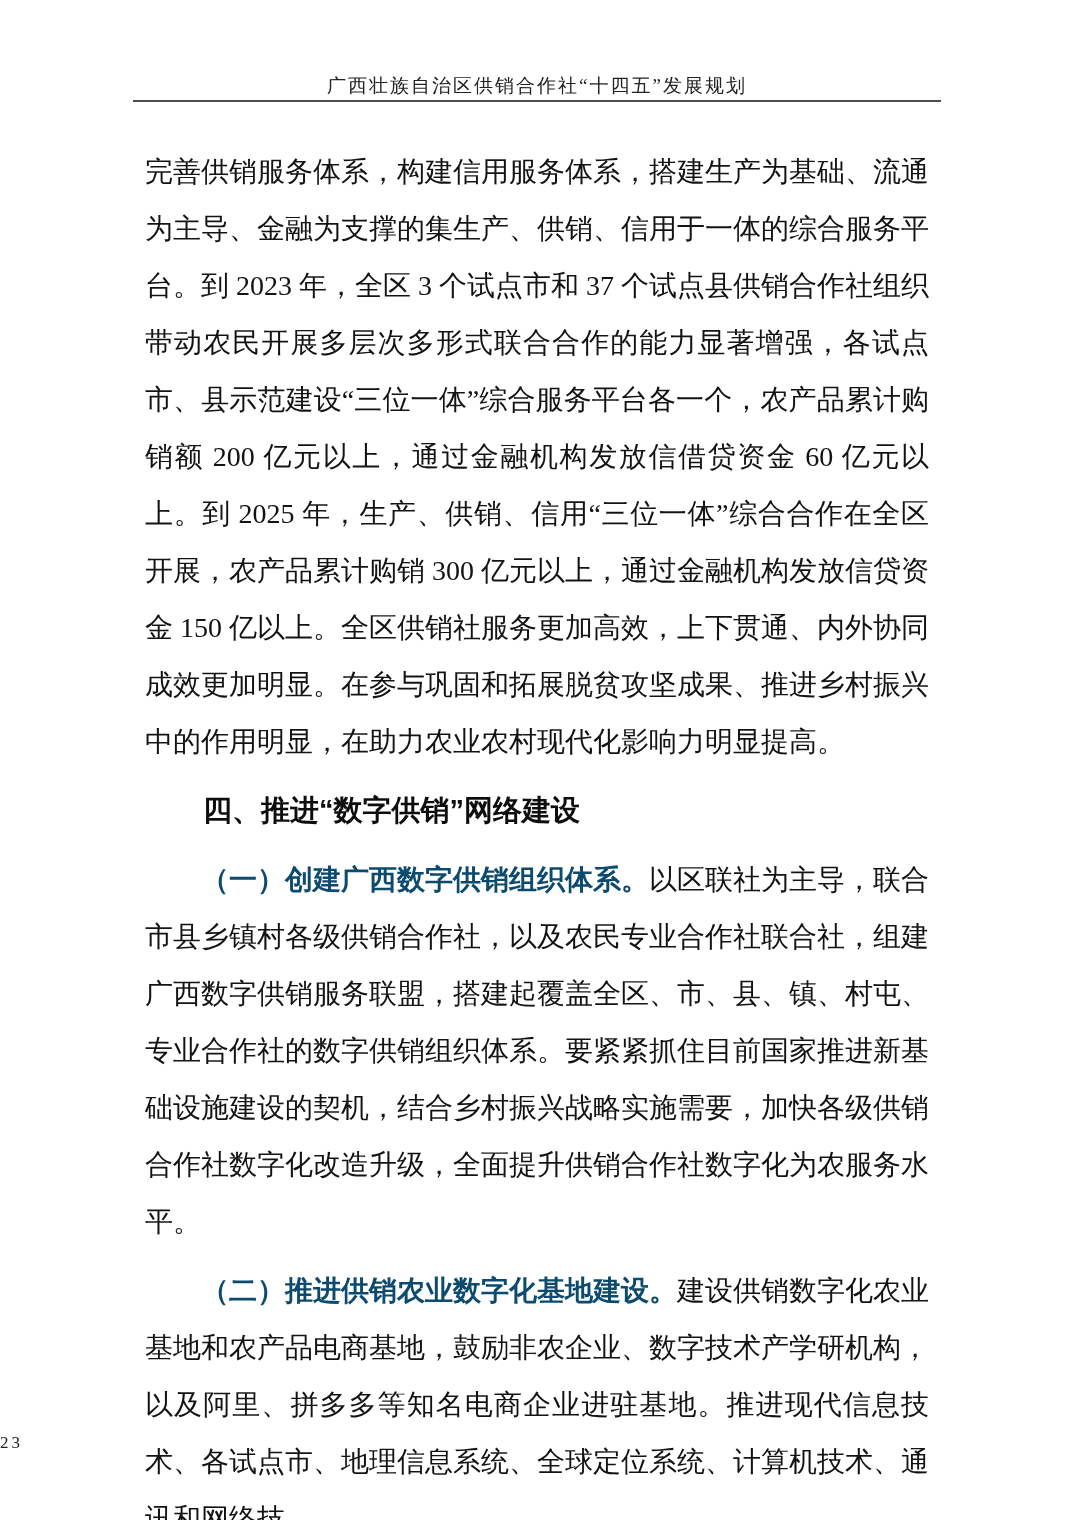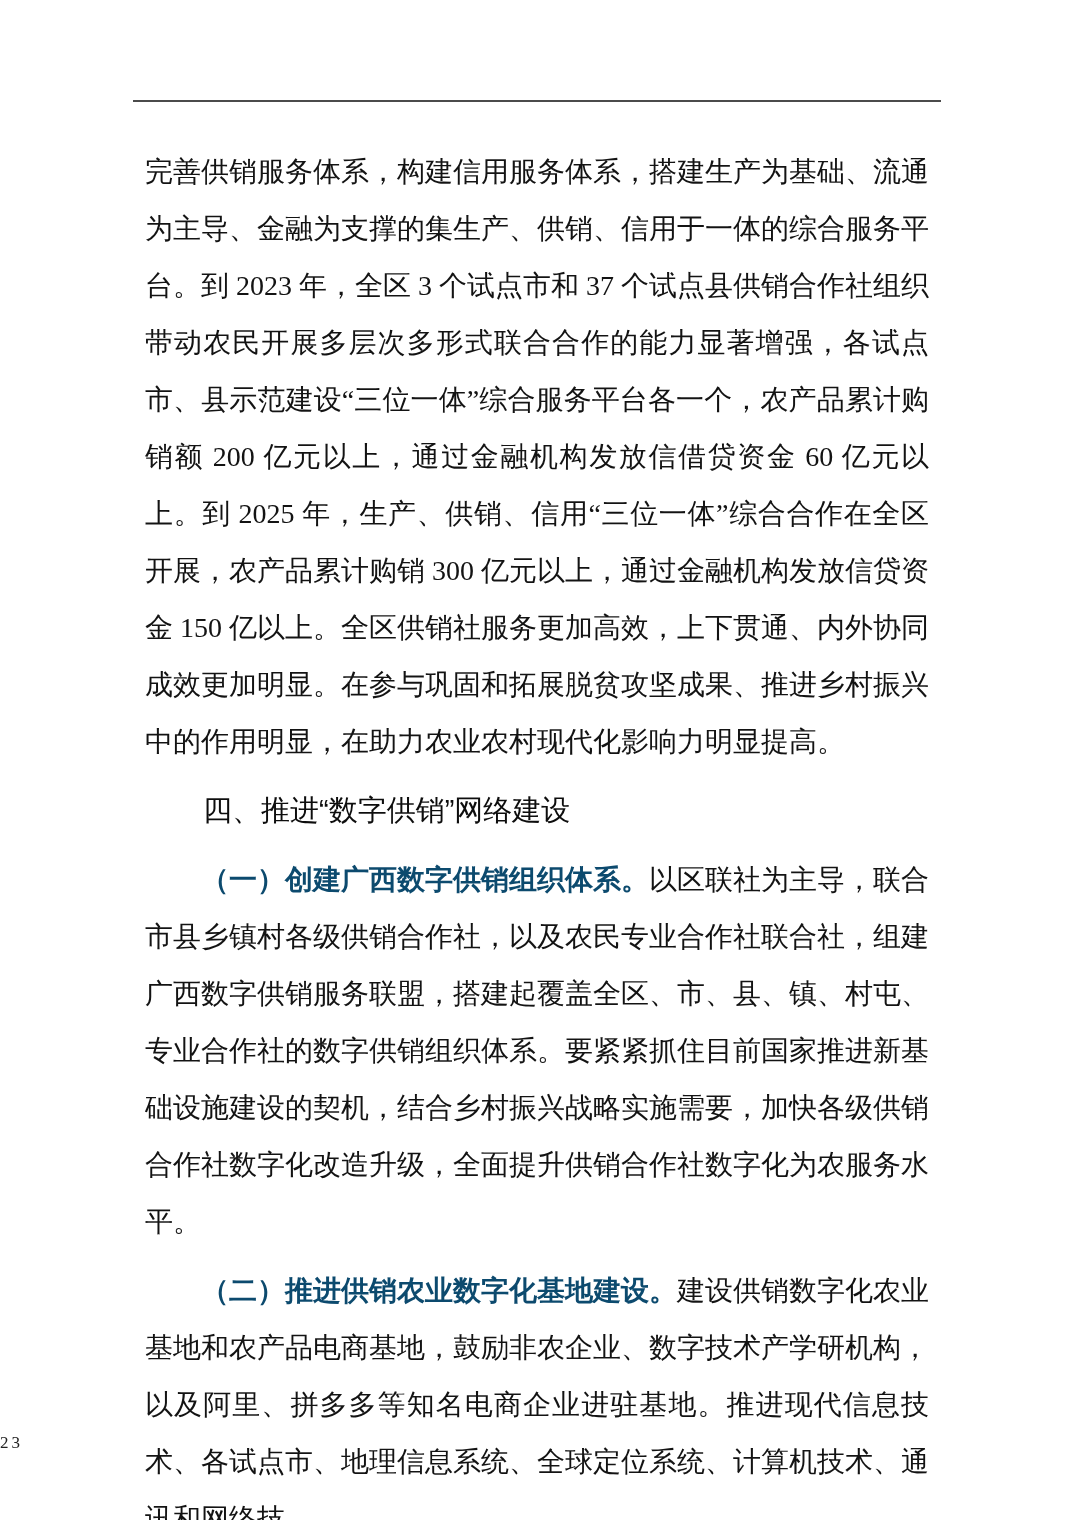--- a/index.html
+++ b/index.html
@@ -48,21 +48,21 @@
   }
   .doc-body p, .doc-body h2 {
     margin: 12px;
     padding: 0;
   }
   .par-indent {
     text-indent: 2em;
   }
   .section-heading {
     font-family: "Liberation Sans", "DejaVu Sans", sans-serif;
-    font-weight: normal;
+    font-weight: bold;
     font-size: 29px;
     line-height: 57px;
     text-indent: 2em;
     text-align: left;
     color: #0d0d0d;
   }
   .lead-bold {
     font-family: "Liberation Sans", "DejaVu Sans", sans-serif;
     font-weight: bold;
     color: #0c4a6e;
@@ -78,20 +78,21 @@
     font-size: 17px;
     letter-spacing: 3px;
     color: #222222;
   }
 </style>
 </head>
 <body>
 
 <div class="page">
 
+  <div class="header-title">广西壮族自治区供销合作社“十四五”发展规划</div>
 
   <div class="header-rule"></div>
 
   <div class="doc-body">
 
     <p>完善供销服务体系，构建信用服务体系，搭建生产为基础、流通为主导、金融为支撑的集生产、供销、信用于一体的综合服务平台。到 2023 年，全区 3 个试点市和 37 个试点县供销合作社组织带动农民开展多层次多形式联合合作的能力显著增强，各试点市、县示范建设“三位一体”综合服务平台各一个，农产品累计购销额 200 亿元以上，通过金融机构发放信借贷资金 60 亿元以上。到 2025 年，生产、供销、信用“三位一体”综合合作在全区开展，农产品累计购销 300 亿元以上，通过金融机构发放信贷资金 150 亿以上。全区供销社服务更加高效，上下贯通、内外协同成效更加明显。在参与巩固和拓展脱贫攻坚成果、推进乡村振兴中的作用明显，在助力农业农村现代化影响力明显提高。</p>
 
     <h2 class="section-heading">四、推进“数字供销”网络建设</h2>
 
     <p class="par-indent"><span class="lead-bold">（一）创建广西数字供销组织体系。</span><span>以区联社为主导，联合市县乡镇村各级供销合作社，以及农民专业合作社联合社，组建广西数字供销服务联盟，搭建起覆盖全区、市、县、镇、村屯、专业合作社的数字供销组织体系。要紧紧抓住目前国家推进新基础设施建设的契机，结合乡村振兴战略实施需要，加快各级供销合作社数字化改造升级，全面提升供销合作社数字化为农服务水平。</span></p>

